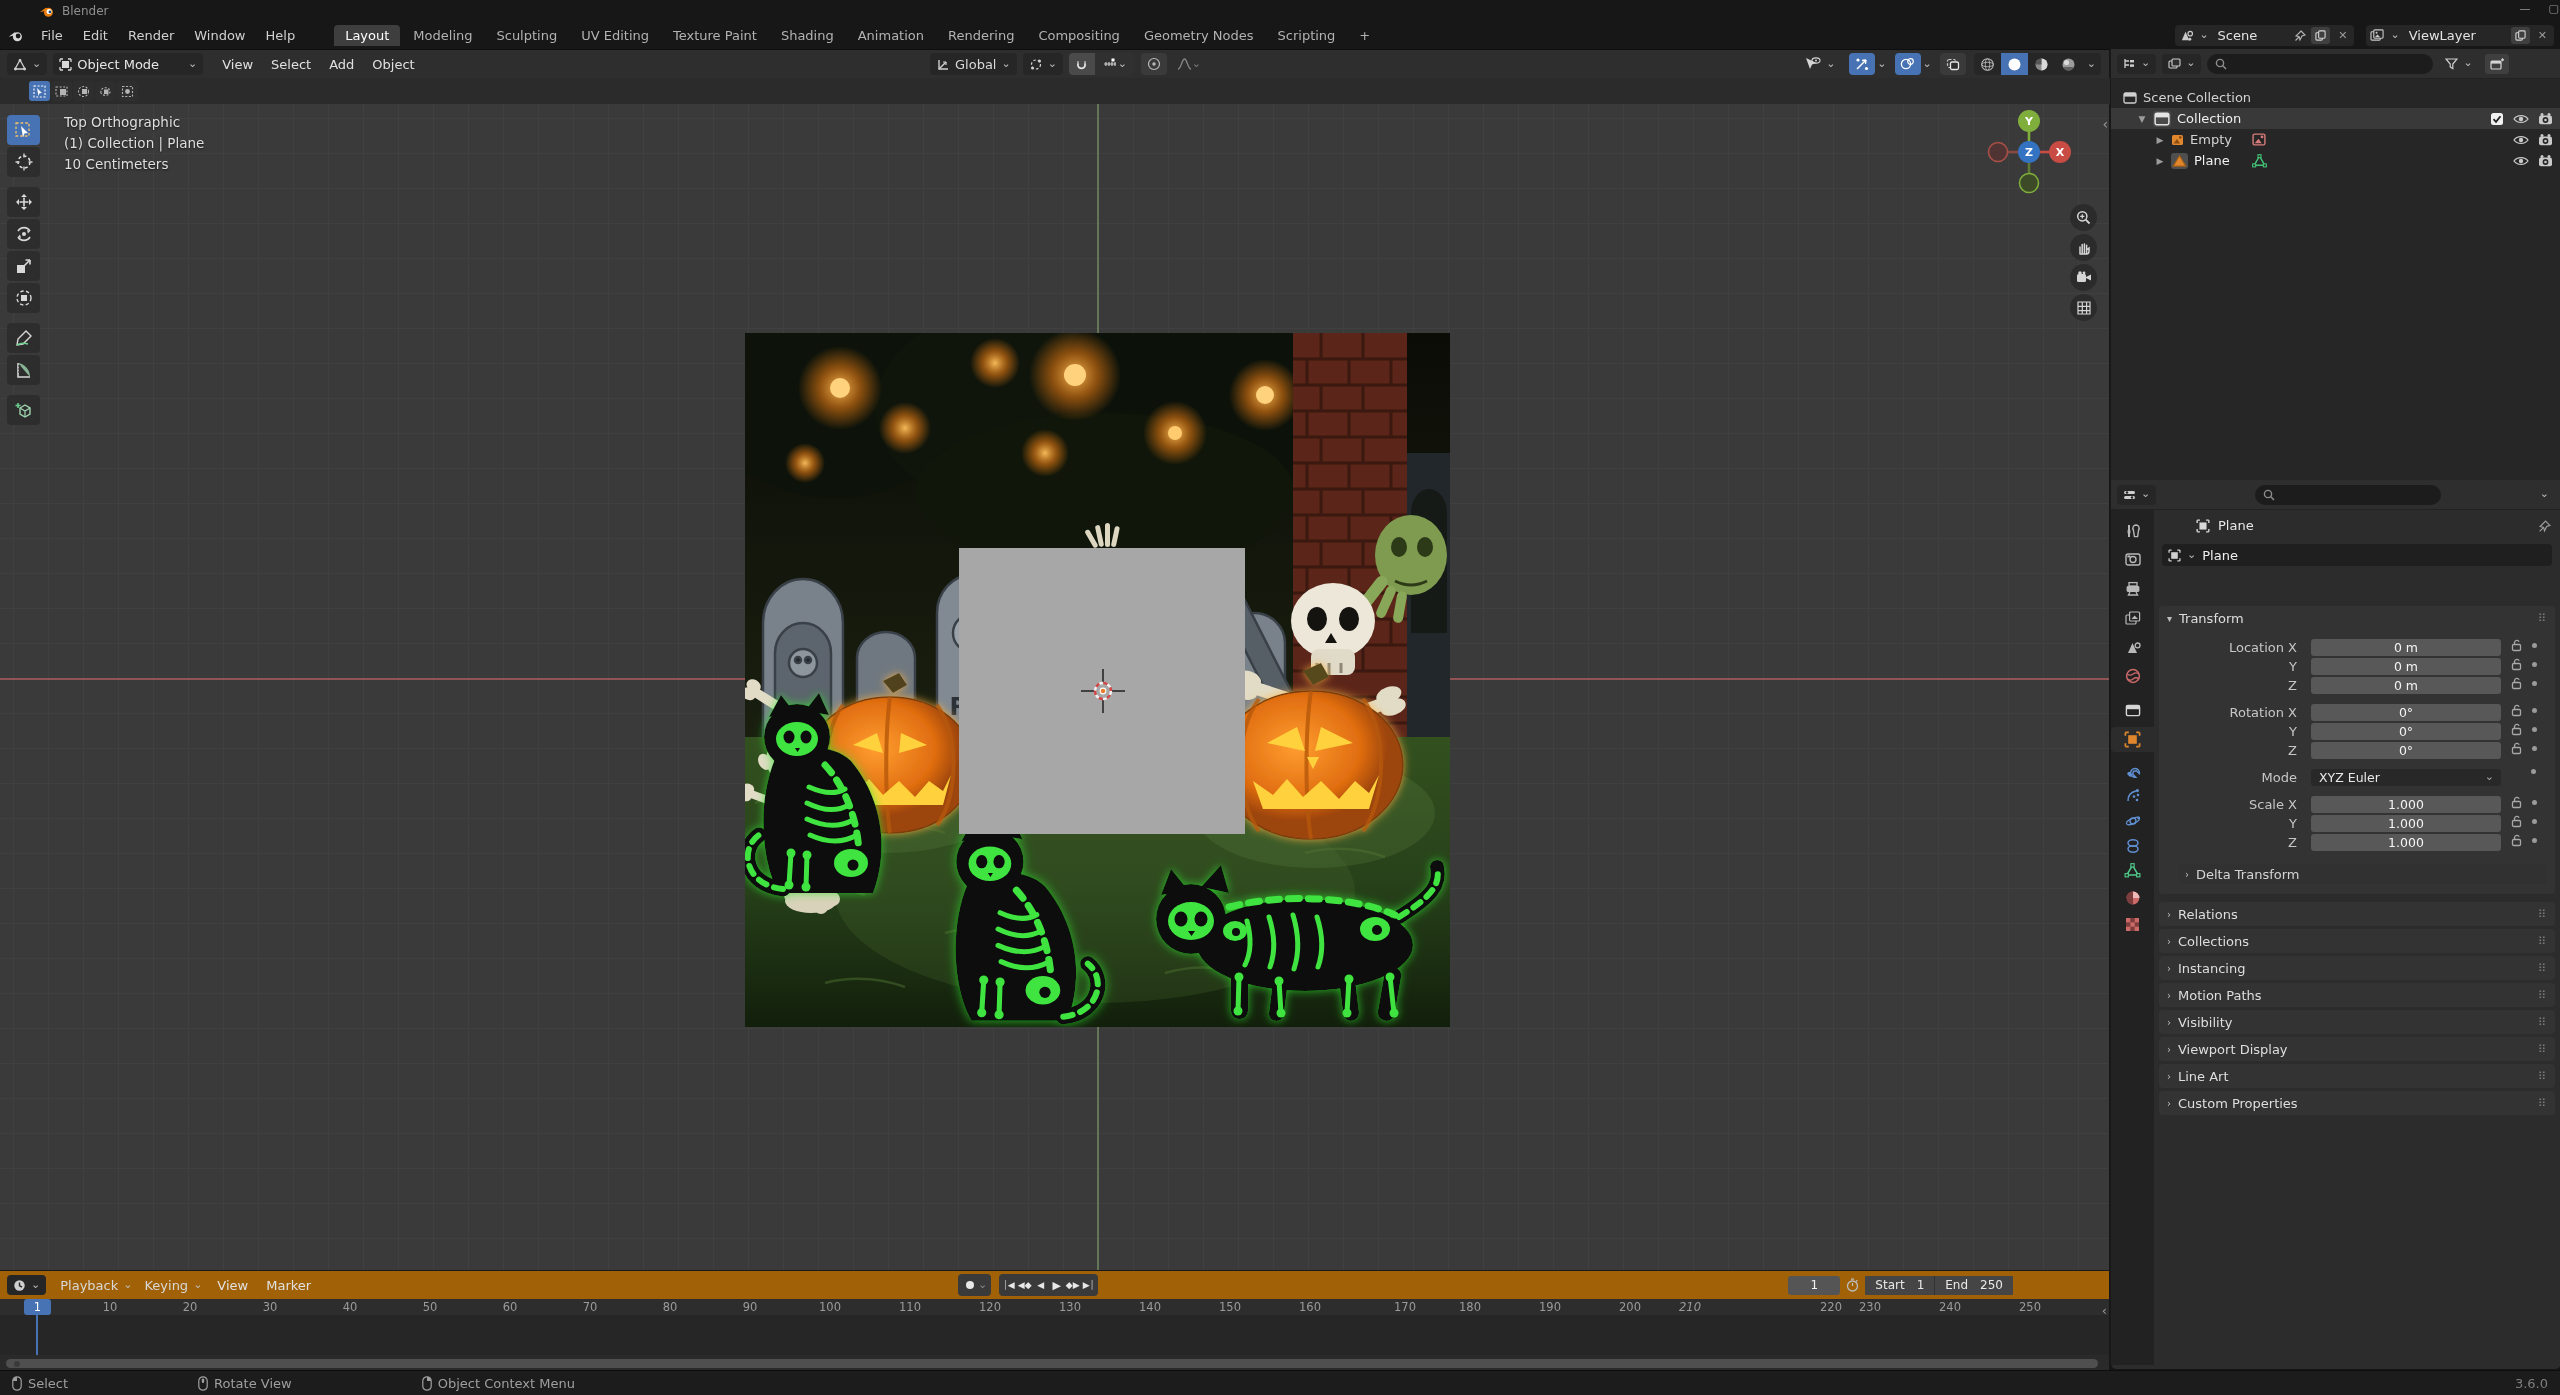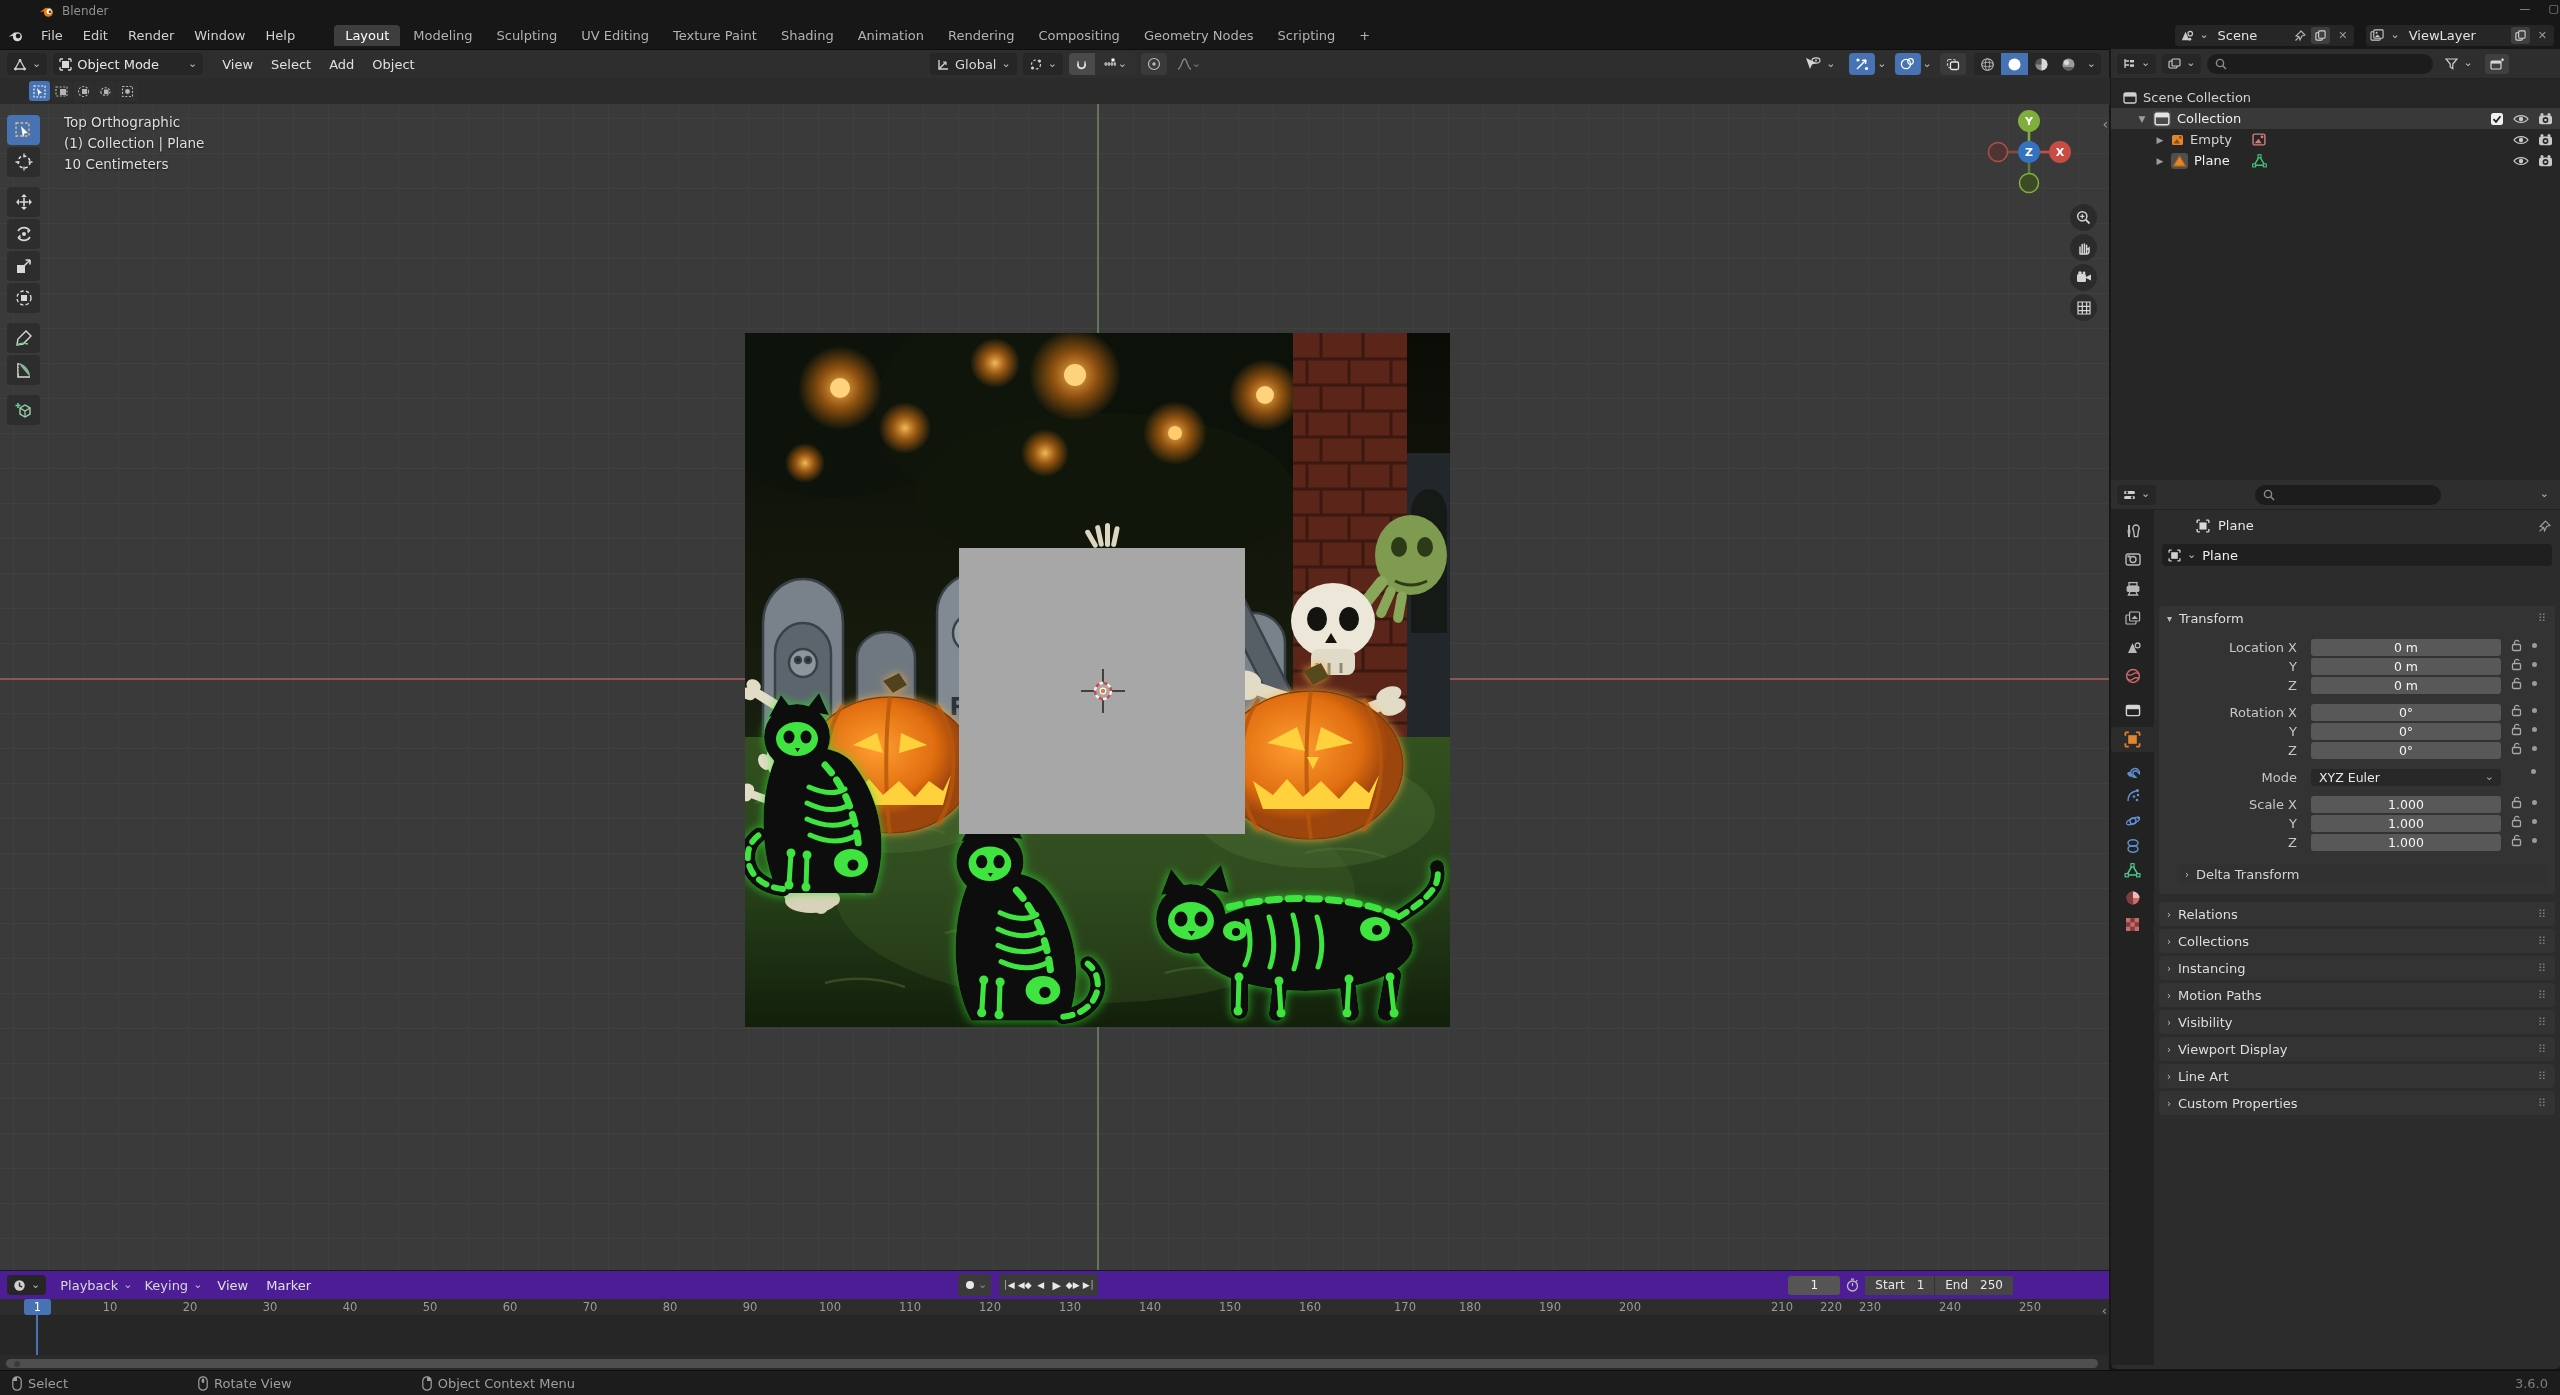--- a/index.html
+++ b/index.html
@@ -82,21 +82,21 @@
   .tlabel{position:absolute;right:258px;color:#c6c6c6;white-space:nowrap;}
   .tfield{position:absolute;left:152px;width:190px;height:17px;background:#585858;border-radius:3px;color:#f4f4f4;text-align:center;line-height:17px;font-size:12.5px;}
   .tfield.dd{background:#282828;text-align:left;padding-left:8px;width:182px;color:#e8e8e8;}
   .tfield.dd::after{content:"⌄";position:absolute;right:7px;top:-1px;color:#aaa;font-size:11px;}
   .lockdot{position:absolute;left:352px;top:1px;display:flex;gap:10px;align-items:center;}
   .dot{width:5px;height:5px;border-radius:50%;background:#9a9a9a;}
   .subrow{position:absolute;left:20px;width:368px;height:20px;display:flex;align-items:center;gap:7px;color:#d4d4d4;background:#313131;border-radius:3px;padding:0 6px;box-sizing:border-box;}
 
   
   #timeline{left:0;top:1270px;width:2109px;height:100px;background:#2a2a2a;border-top:1px solid #1a1a1a;}
-  #tl-header{left:0;top:0;width:100%;height:28px;background:#4c1d95;display:flex;align-items:center;border-bottom:1px solid #242424;}
+  #tl-header{left:0;top:0;width:100%;height:28px;background:#a16207;display:flex;align-items:center;border-bottom:1px solid #242424;}
   #ruler{left:0;top:28px;width:100%;height:16px;background:#2d2d2d;}
   .tick{position:absolute;top:1px;transform:translateX(-50%);color:#9a9a9a;font-size:11.5px;}
   #tl-track{left:0;top:44px;width:100%;height:40px;background:#262626;}
   #playhead-line{left:36px;top:44px;width:2px;height:40px;background:#4772b3;}
   #curframe{left:24px;top:28px;width:27px;height:16px;background:#4772b3;border-radius:3px;color:#fff;font-size:11.5px;text-align:center;line-height:16px;}
   #tl-scroll{left:6px;top:88px;width:2092px;height:9px;background:#4f4f4f;border-radius:5px;}
   #tl-scroll .knob{position:absolute;left:8px;top:1.5px;width:6px;height:6px;border-radius:50%;background:#3a3a3a;}
   .transport{display:flex;align-items:center;gap:1px;background:#3a3a3a;border-radius:4px;padding:1px 2px;height:20px;}
   .tpbtn{width:15px;height:18px;display:flex;align-items:center;justify-content:center;color:#e8e8e8;font-size:9px;}
   .framefield{width:52px;height:19px;background:#555;border-radius:3px;color:#f2f2f2;text-align:center;line-height:19px;font-size:12px;}
@@ -1294,21 +1294,21 @@
         <span class="tick" style="left: 910px;">110</span>
         <span class="tick" style="left: 990px;">120</span>
         <span class="tick" style="left: 1070px;">130</span>
         <span class="tick" style="left: 1150px;">140</span>
         <span class="tick" style="left: 1230px;">150</span>
         <span class="tick" style="left: 1310px;">160</span>
         <span class="tick" style="left: 1390px; margin-left: 15px;">170</span>
         <span class="tick" style="left: 1470px;">180</span>
         <span class="tick" style="left: 1550px;">190</span>
         <span class="tick" style="left: 1630px;">200</span>
-        <span class="tick" style="left: 1782px;">210</span>
+        <span class="tick" style="left: 1690px; font-style: italic;">210</span>
         <span class="tick" style="left: 1831px; text-align: center;">220</span>
         <span class="tick" style="left: 1870px;">230</span>
         <span class="tick" style="left: 1950px;">240</span>
         <span class="tick" style="left: 2030px;">250</span>
       </div>
     <div id="tl-track" class="abs"></div>
     <div id="playhead-line" class="abs"></div>
     <div id="curframe" class="abs">1</div>
     <div id="tl-scroll" class="abs">
         <span class="knob"></span>

